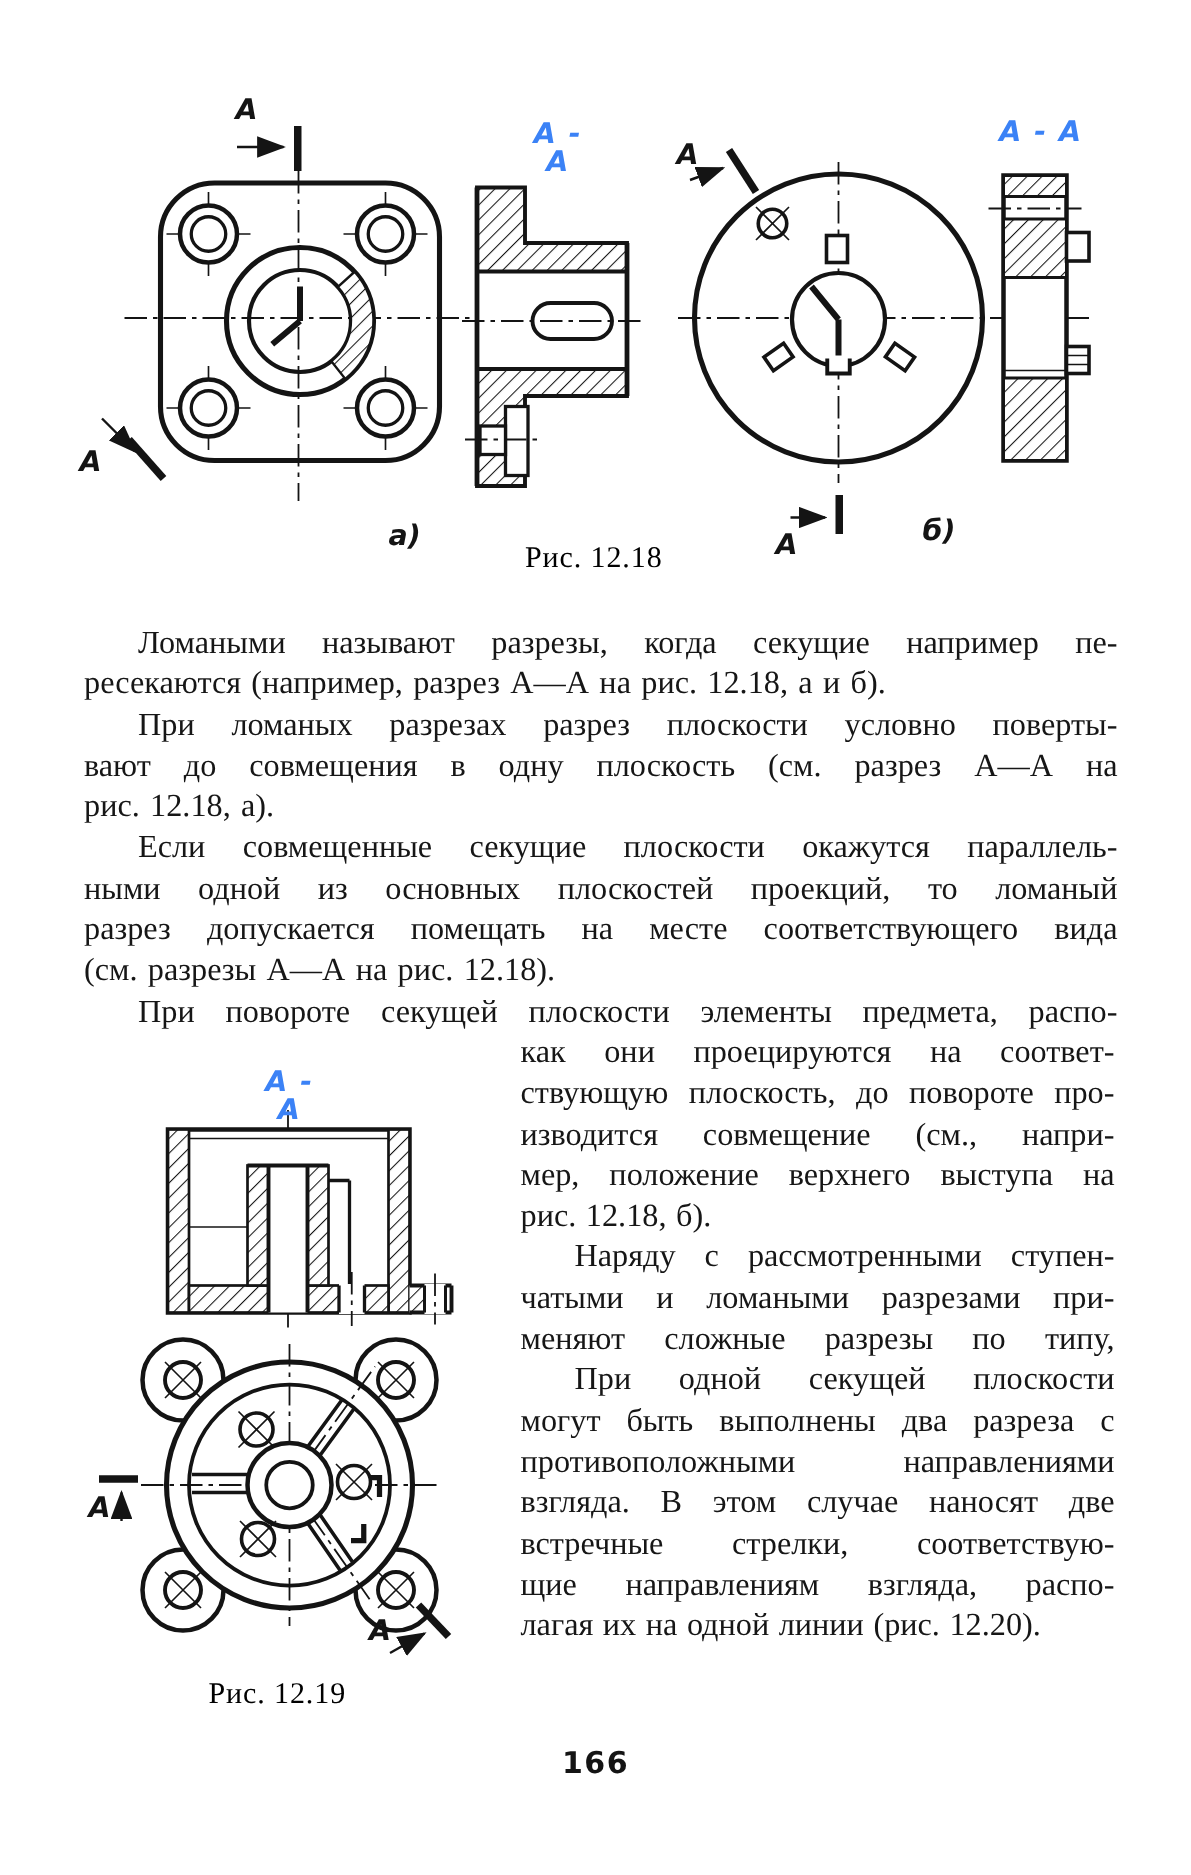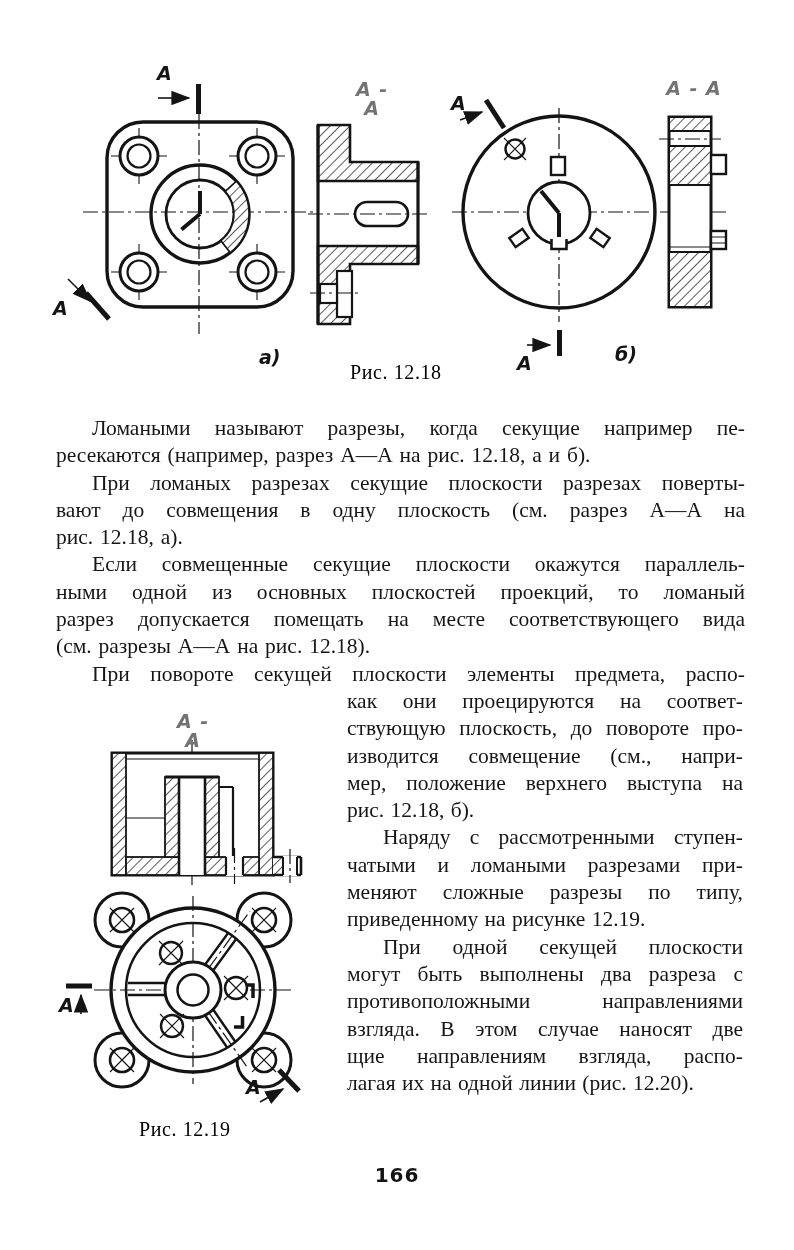--- a/index.html
+++ b/index.html
@@ -11,21 +11,21 @@
   .figsvg { position:absolute; }
   svg .cl { stroke:#141414; stroke-width:1.2; stroke-dasharray:15 4 3 4; fill:none; }
   svg .th { stroke:#141414; stroke-width:1.1; fill:none; }
   .figletter {
     position:absolute; font-family:"DejaVu Sans", sans-serif;
     font-style:italic; font-weight:700; font-size:19px; color:#141414;
     line-height:1;
   }
   .seccap {
     position:absolute; font-family:"DejaVu Sans", sans-serif;
-    font-style:italic; font-weight:700; font-size:19px; color:#737373;
+    font-style:italic; font-weight:700; font-size:19px; color:#3b82f6;
     text-align:center; line-height:1; letter-spacing:1px;
   }
   .figcap {
     position:absolute; font-family:"Liberation Serif", serif;
     font-size:20px; color:#000000; letter-spacing:0.6px; line-height:1;
   }
   .col {
     position:absolute; font-size:21.5px; color:#161616;
   }
   .col-left  { left:56px;  top:415px; width:689px; word-spacing:1.5px; }
@@ -124,43 +124,43 @@
   <span class="figletter" style="left:517px; top:354px;">А</span>
   <span class="seccap" style="left:346px; top:80px; width:52px;">А - А</span>
   <span class="seccap" style="left:666px; top:79px; width:56px;">А - А</span>
   <span class="figletter" style="left:259px; top:348px;">а)</span>
   <span class="figletter" style="left:615px; top:345px;">б)</span>
   <span class="figcap" style="left:350px; top:362px;">Рис. 12.18</span>
 
   <div class="col col-left" id="col-left">
       <div class="tline"><span class="ind"></span><span>Ломаными называют разрезы, когда секущие например пе-</span></div>
       <div class="tline tlast"><span>ресекаются (например, разрез </span><span class="it">А—А</span><span> на рис. 12.18, </span><span class="it">а</span><span> и </span><span class="it">б</span><span>).</span></div>
-      <div class="tline"><span class="ind"></span><span>При ломаных разрезах секущие плоскости разрезах поверты-</span></div>
+      <div class="tline"><span class="ind"></span><span>При ломаных разрезах разрез плоскости условно поверты-</span></div>
       <div class="tline"><span>вают до совмещения в одну плоскость (см. разрез </span><span class="it">А—А</span><span> на</span></div>
       <div class="tline tlast"><span>рис. 12.18, </span><span class="it">а</span><span>).</span></div>
       <div class="tline"><span class="ind"></span><span>Если совмещенные секущие плоскости окажутся параллель-</span></div>
       <div class="tline"><span>ными одной из основных плоскостей проекций, то ломаный</span></div>
       <div class="tline"><span>разрез допускается помещать на месте соответствующего вида</span></div>
       <div class="tline tlast"><span>(см. разрезы </span><span class="it">А—А</span><span> на рис. 12.18).</span></div>
       <div class="tline"><span class="ind"></span><span>При повороте секущей плоскости элементы предмета, распо-</span></div>
     </div>
   <div class="col col-right" id="col-right">
       <div class="tline"><span>как они проецируются на соответ-</span></div>
       <div class="tline"><span>ствующую плоскость, до повороте про-</span></div>
       <div class="tline"><span>изводится совмещение (см., напри-</span></div>
       <div class="tline"><span>мер, положение верхнего выступа на</span></div>
       <div class="tline tlast"><span>рис. 12.18, </span><span class="it">б</span><span>).</span></div>
       <div class="tline"><span class="ind"></span><span>Наряду с рассмотренными ступен-</span></div>
       <div class="tline"><span>чатыми и ломаными разрезами при-</span></div>
       <div class="tline"><span>меняют сложные разрезы по типу,</span></div>
-      <div class="tline tlast"><span>приведенному на рисунке 12.19.</span></div>
       <div class="tline"><span class="ind"></span><span>При одной секущей плоскости</span></div>
       <div class="tline"><span>могут быть выполнены два разреза с</span></div>
       <div class="tline"><span>противоположными направлениями</span></div>
       <div class="tline"><span>взгляда. В этом случае наносят две</span></div>
+      <div class="tline"><span>встречные стрелки, соответствую-</span></div>
       <div class="tline"><span>щие направлениям взгляда, распо-</span></div>
       <div class="tline tlast"><span>лагая их на одной линии (рис. 12.20).</span></div>
     </div>
 
   <svg class="figsvg" style="left:40px; top:700px;" width="280" height="420" viewBox="40 700 280 420">
     <defs>
       <pattern id="h2" width="7" height="7" patternUnits="userSpaceOnUse" patternTransform="rotate(45)">
         <rect width="7" height="7" fill="#ffffff"></rect>
         <line x1="0" y1="0" x2="0" y2="7" stroke="#141414" stroke-width="1.4"></line>
       </pattern>

